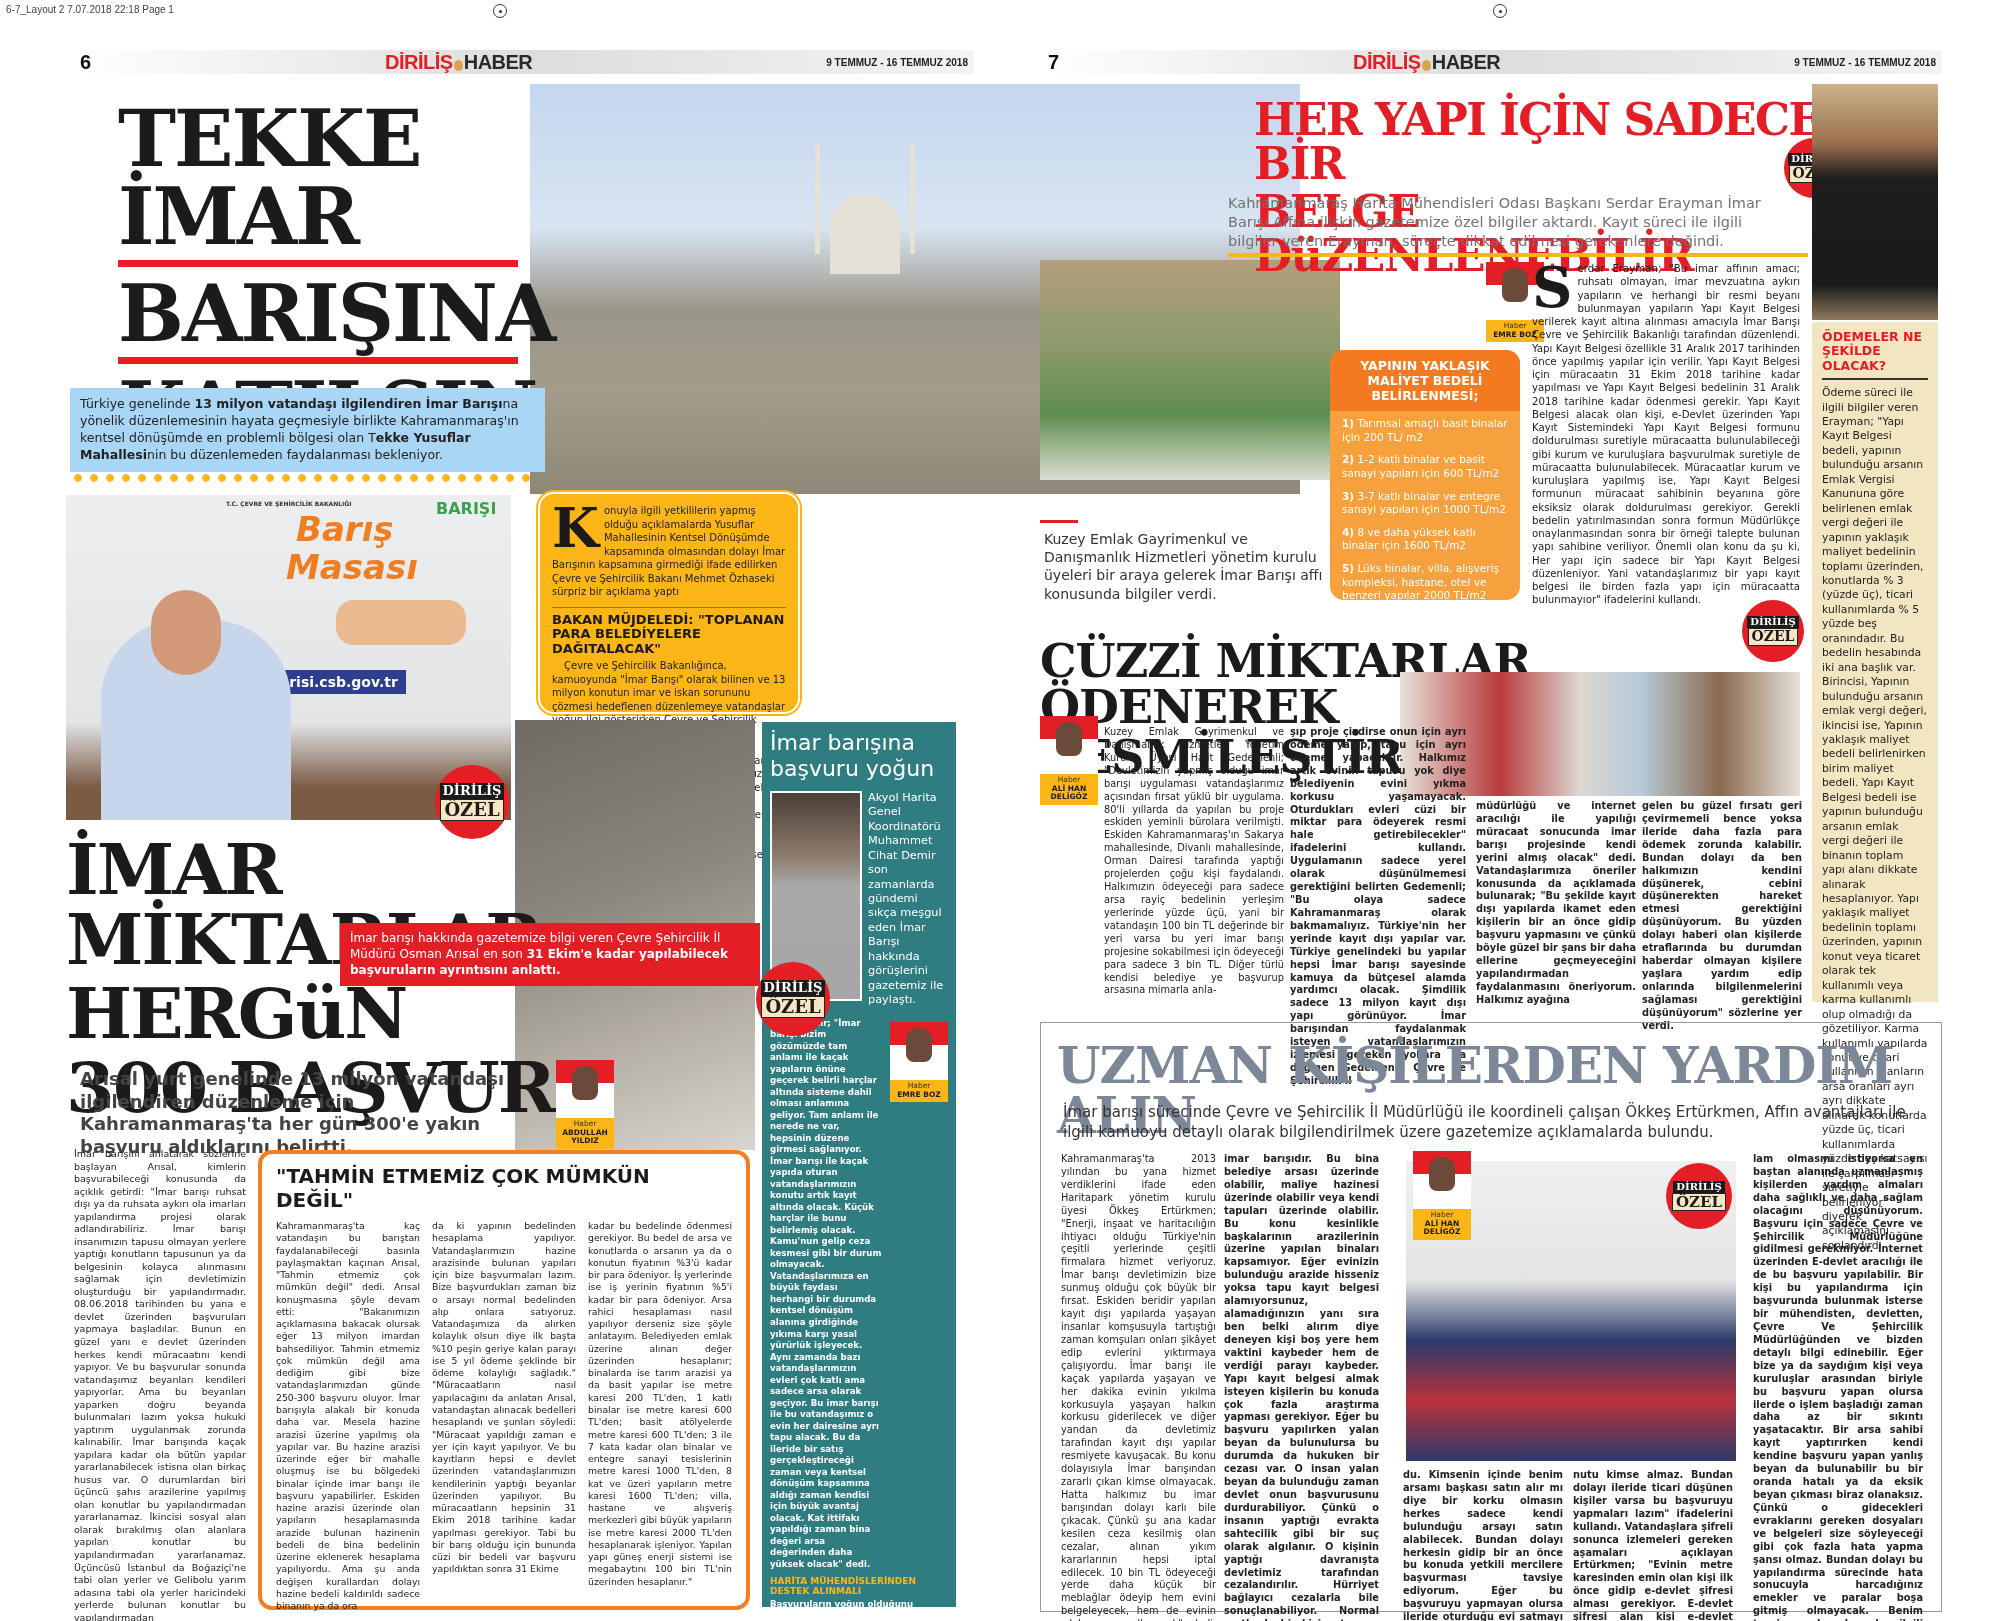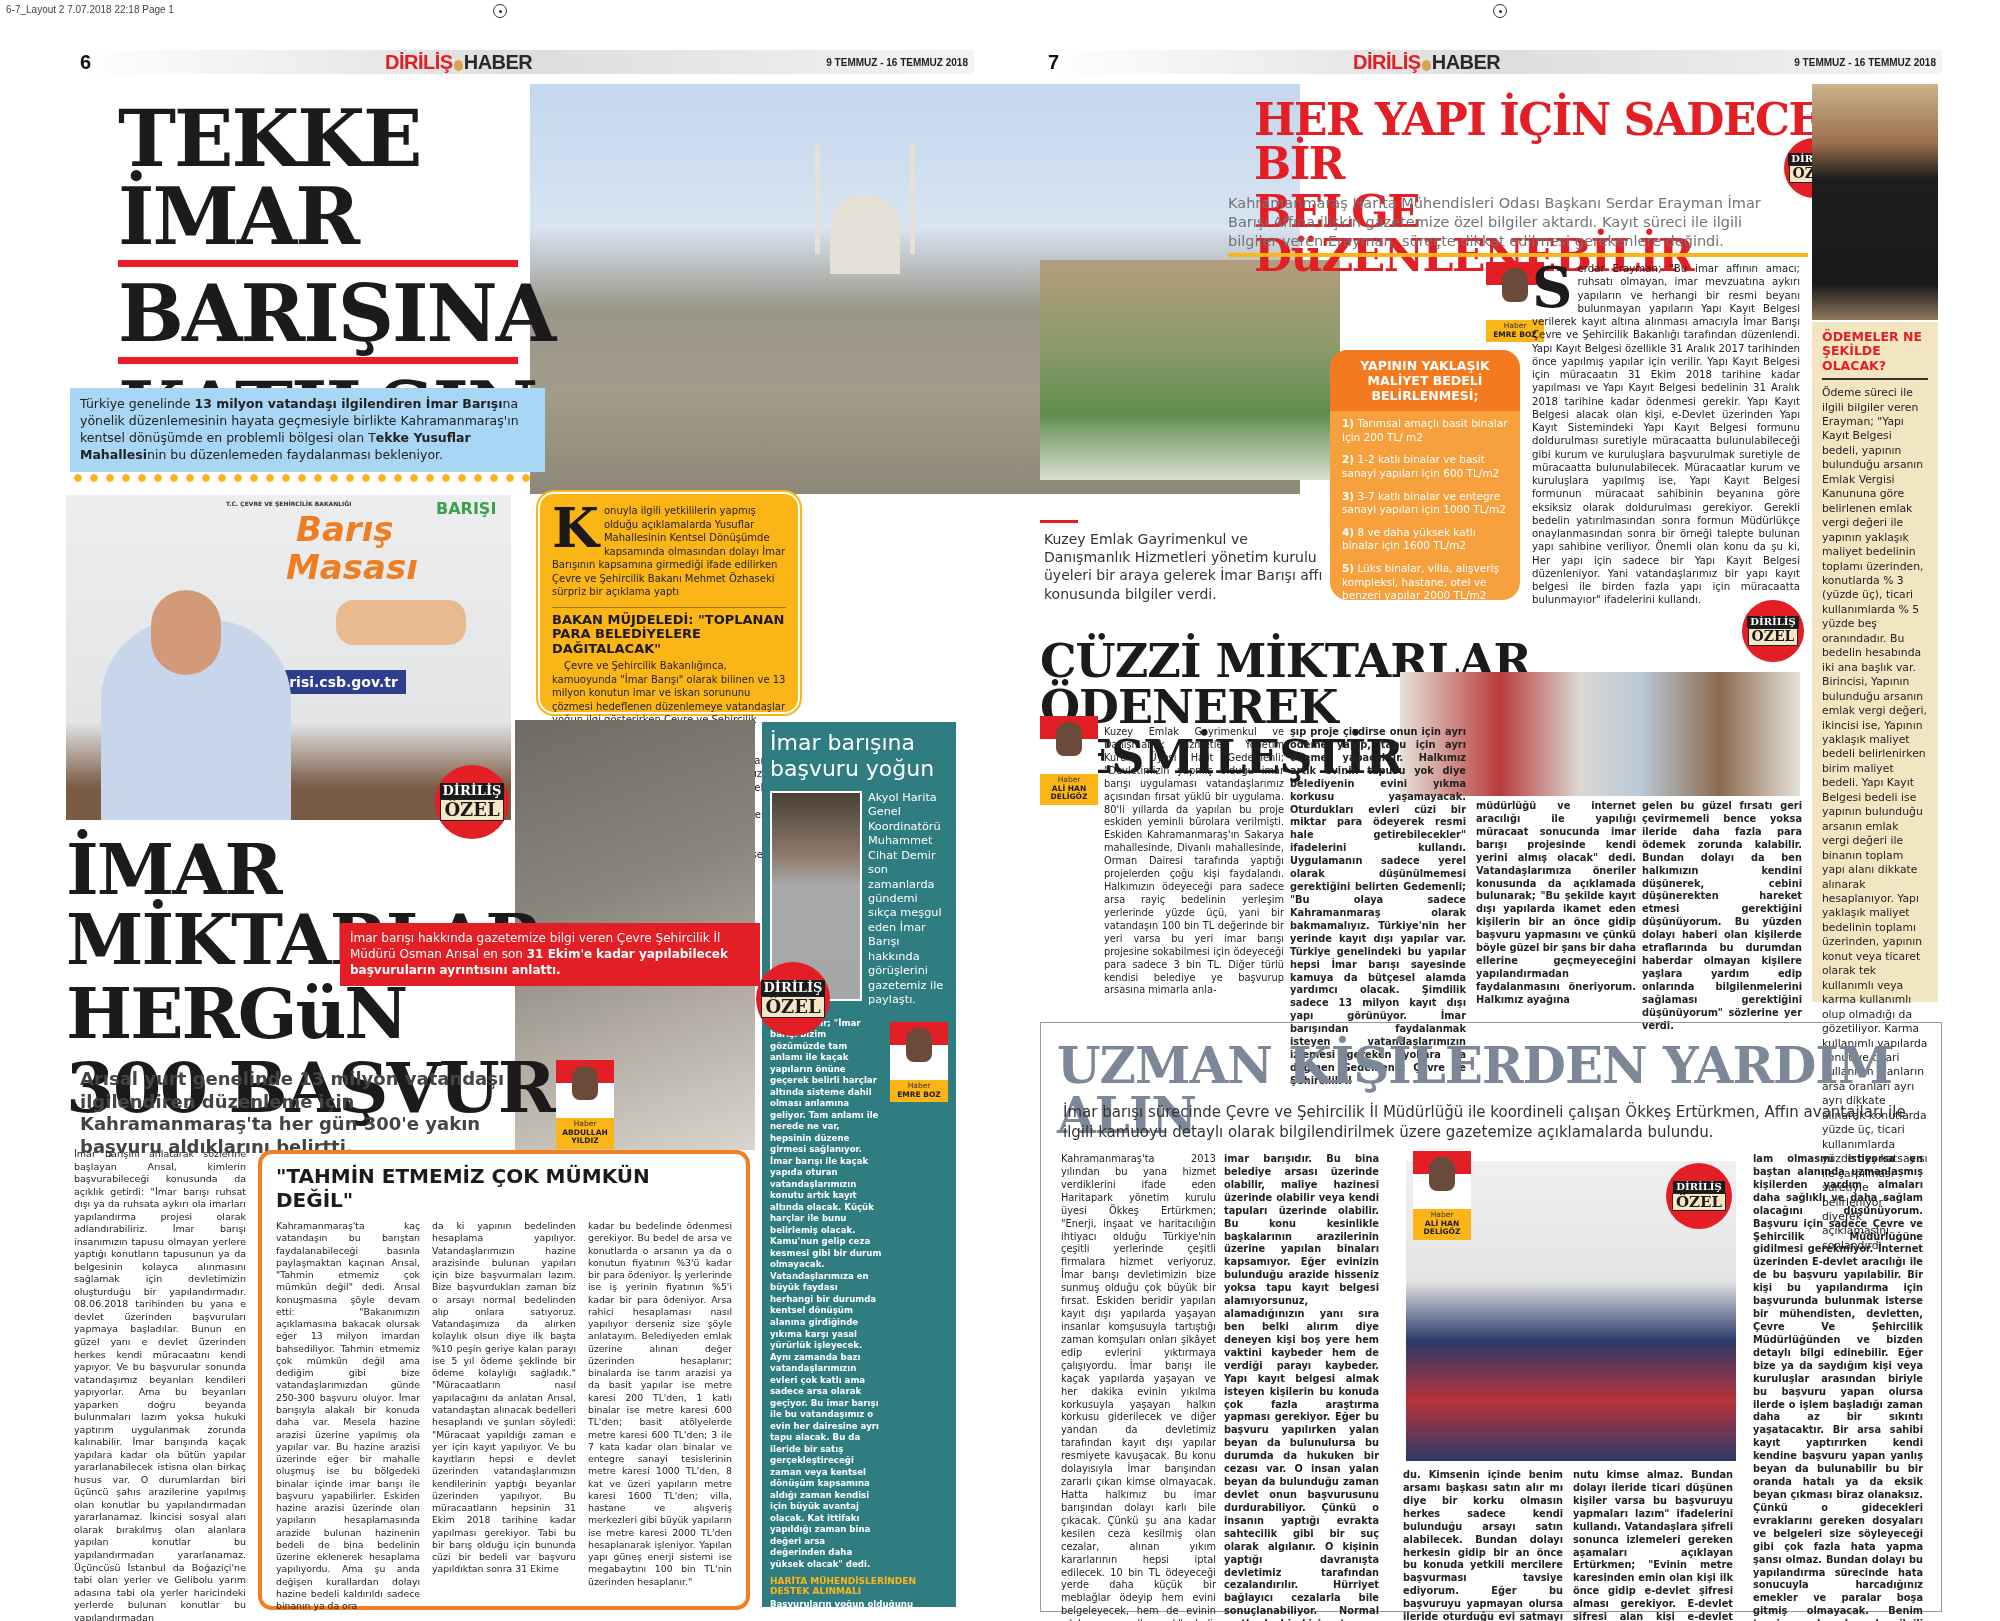--- a/index.html
+++ b/index.html
@@ -183,21 +183,21 @@
 <div class="abs photo" style="left:1812px;top:84px;width:126px;height:236px;background:linear-gradient(180deg,#cbb48c 0%,#9b6f4e 25%,#1e1e1e 40%,#1a1a1a 85%,#8f7a5f 100%);"></div>
 
 <div class="abs" style="left:1228px;top:194px;width:560px;font-size:14.5px;line-height:1.3;color:#737373;">Kahramanmaraş Harita Mühendisleri Odası Başkanı Serdar Erayman İmar Barışı Affına ilişkin gazetemize özel bilgiler aktardı. Kayıt süreci ile ilgili bilgiler veren Erayman, süreçte dikkat edilmesi gerekenlere değindi.</div>
 <div class="abs" style="left:1228px;top:253px;width:580px;height:4px;background:#fbb517;"></div>
 
 <div class="abs reporter" style="left:1486px;top:262px;">
   <div class="pic"></div>
   <div class="tag"><span>Haber</span><b>EMRE BOZ</b></div>
 </div>
 
-<div class="abs orange-cost" style="left:1330px;top:350px;width:190px;height:250px;">
+<div class="abs orange-cost" style="left:1330px;top:350px;width:190px;height:250px;border-radius:14px;">
   <div class="head">YAPININ YAKLAŞIK MALİYET BEDELİ BELİRLENMESİ;</div>
   <ul>
     <li><b>1)</b> <span>Tarımsal amaçlı basit binalar için 200 TL/ m2</span></li>
     <li><b>2)</b> <span>1-2 katlı binalar ve basit sanayi yapıları için 600 TL/m2</span></li>
     <li><b>3)</b> <span>3-7 katlı binalar ve entegre sanayi yapıları için 1000 TL/m2</span></li>
     <li><b>4)</b> <span>8 ve daha yüksek katlı binalar için 1600 TL/m2</span></li>
     <li><b>5)</b> <span>Lüks binalar, villa, alışveriş kompleksi, hastane, otel ve benzeri yapılar 2000 TL/m2</span></li>
 
   </ul>
 </div>

